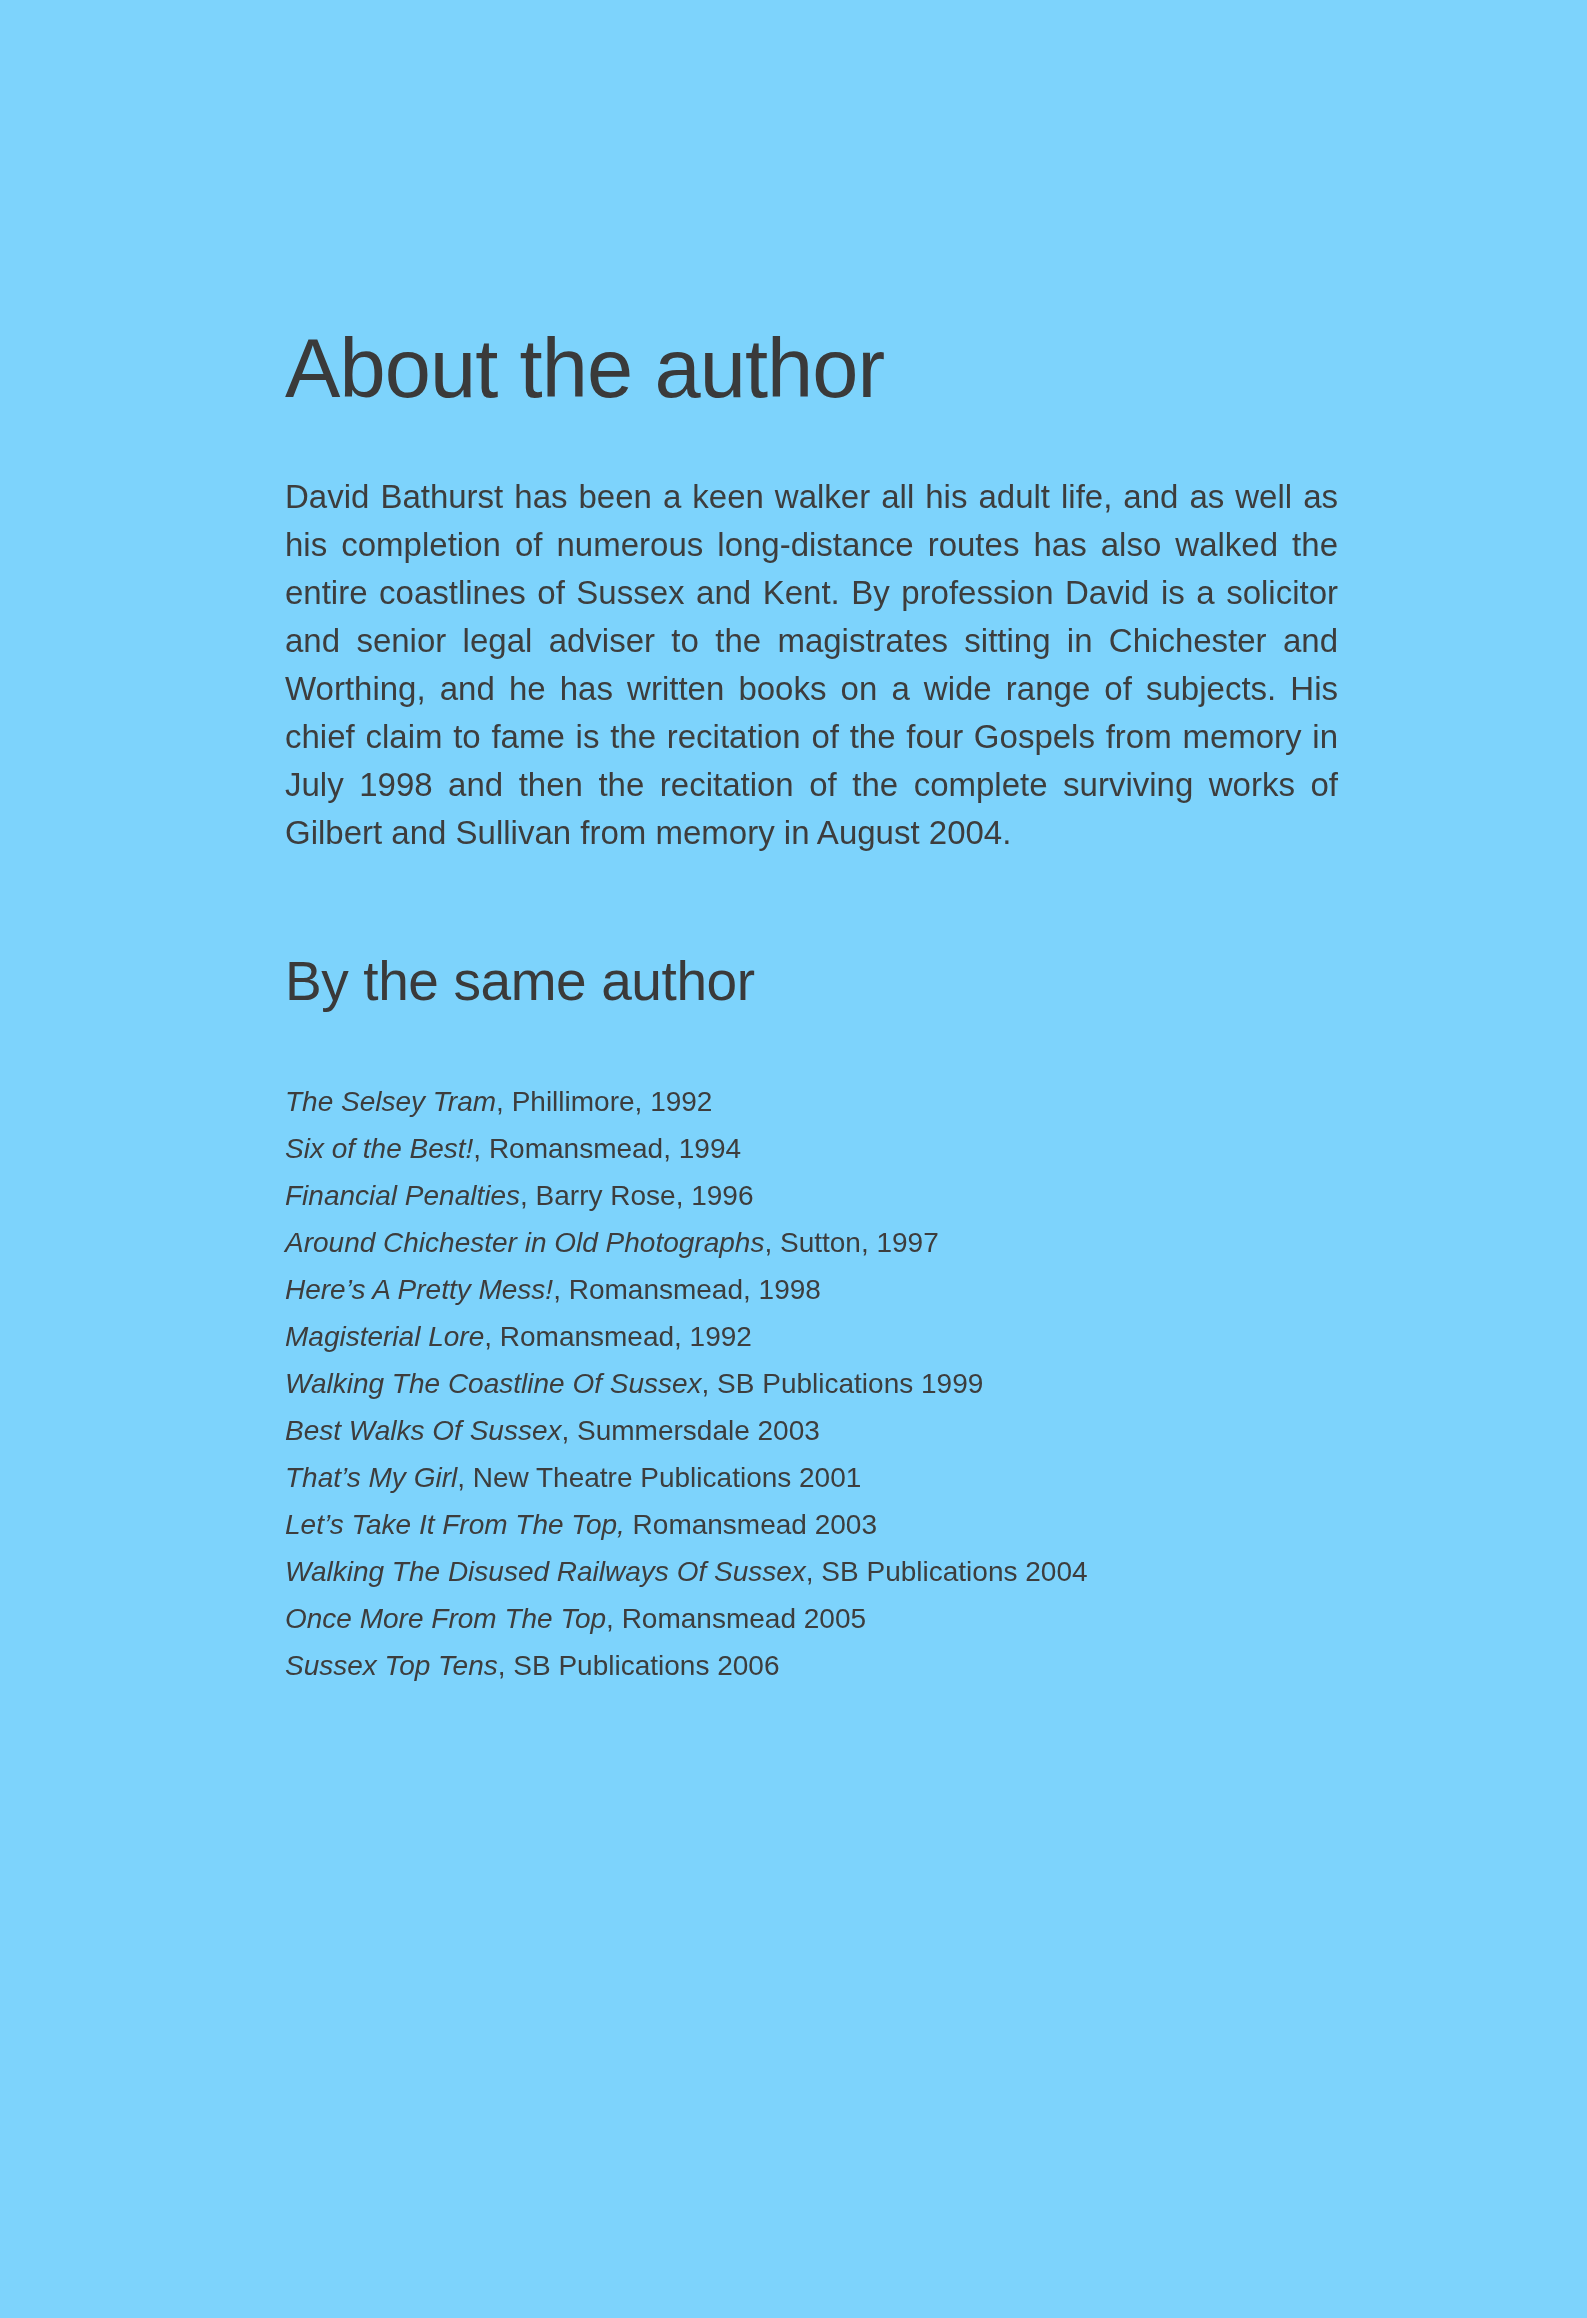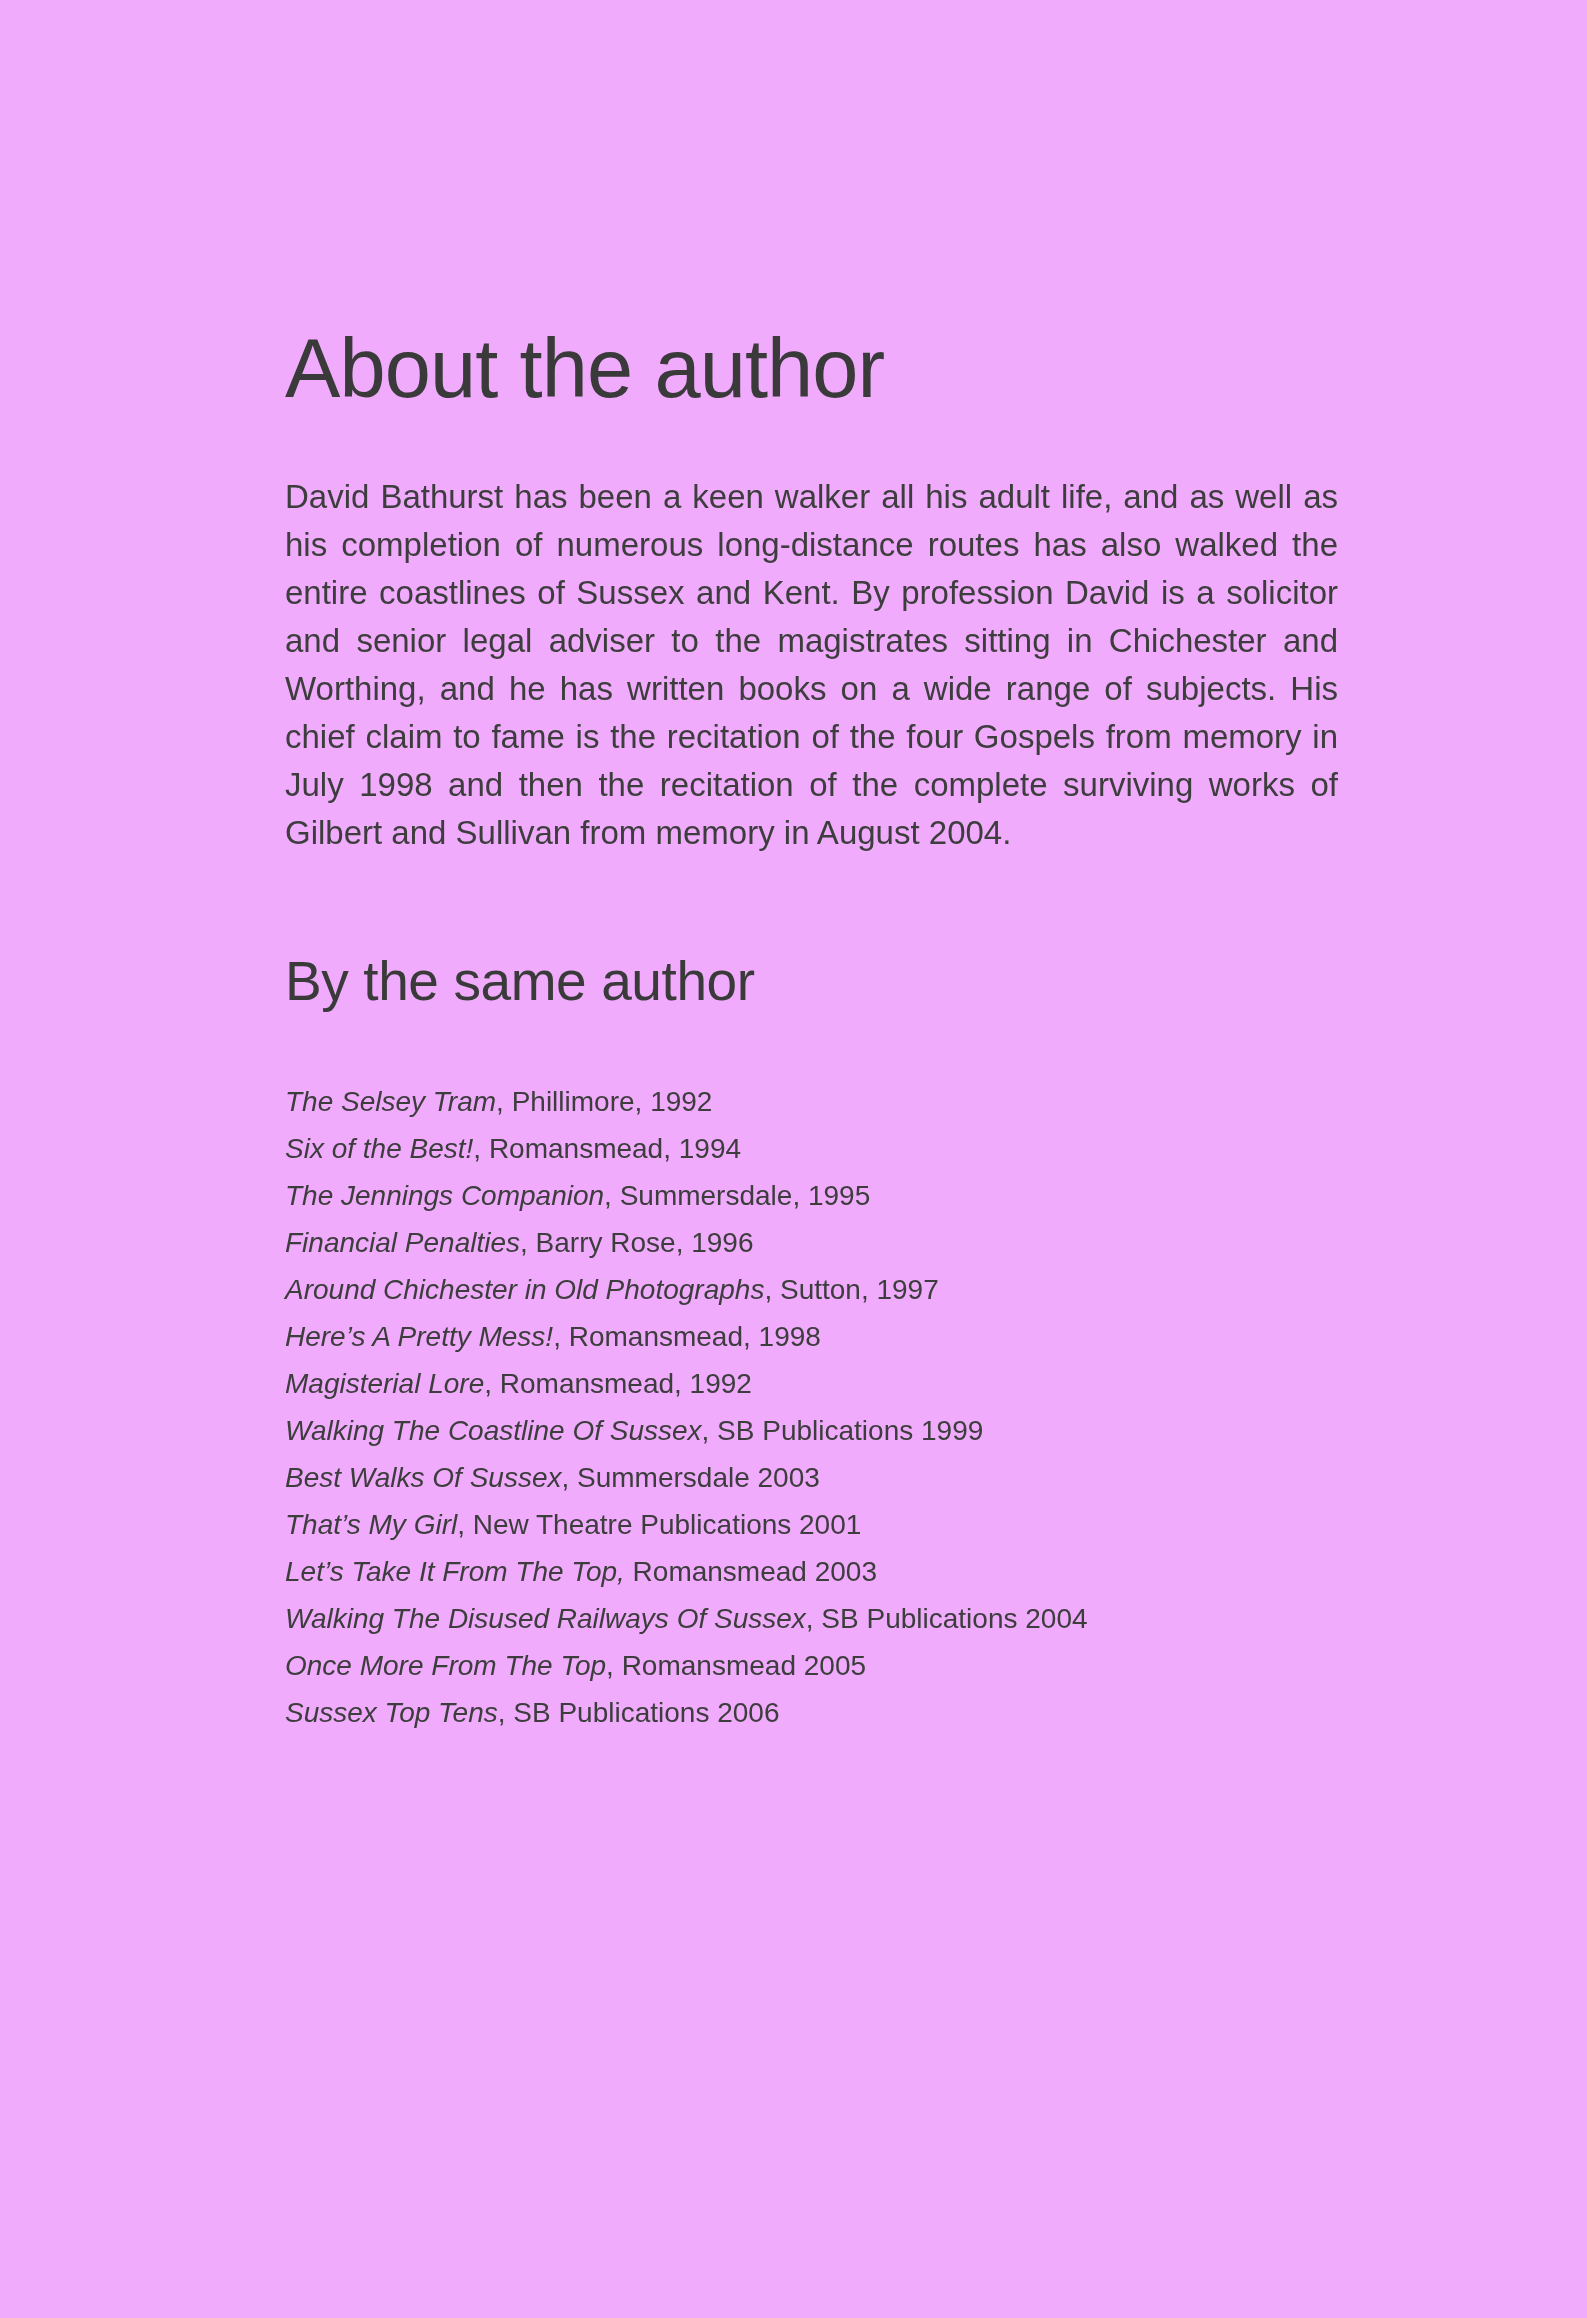--- a/index.html
+++ b/index.html
@@ -4,21 +4,21 @@
 <style>
   html, body {
     margin: 0;
     padding: 0;
     background: #ffffff;
   }
   .page {
     position: relative;
     width: 1587px;
     height: 2319px;
-    background: #f0abfc;
+    background: #7dd3fc;
     box-sizing: border-box;
     padding: 321px 249px 0 285px;
     font-family: "Liberation Sans", sans-serif;
     color: #3d3d3d;
   }
   h1.about-heading {
     margin: 0 0 56px 0;
     font-size: 83px;
     font-weight: 400;
     letter-spacing: -0.9px;
@@ -63,21 +63,20 @@
 
   <h1 class="about-heading">About the author</h1>
 
   <p class="about-paragraph">David Bathurst has been a keen walker all his adult life, and as well as his completion of numerous long-distance routes has also walked the entire coastlines of Sussex and Kent. By profession David is a solicitor and senior legal adviser to the magistrates sitting in Chichester and Worthing, and he has written books on a wide range of subjects. His chief claim to fame is the recitation of the four Gospels from memory in July 1998 and then the recitation of the complete surviving works of Gilbert and Sullivan from memory in August 2004.</p>
 
   <h2 class="books-heading">By the same author</h2>
 
   <ul class="books-list">
     <li><span class="book-title">The Selsey Tram</span><span class="book-rest">, Phillimore, 1992</span></li>
     <li><span class="book-title">Six of the Best!</span><span class="book-rest">, Romansmead, 1994</span></li>
-    <li><span class="book-title">The Jennings Companion</span><span class="book-rest">, Summersdale, 1995</span></li>
     <li><span class="book-title">Financial Penalties</span><span class="book-rest">, Barry Rose, 1996</span></li>
     <li><span class="book-title">Around Chichester in Old Photographs</span><span class="book-rest">, Sutton, 1997</span></li>
     <li><span class="book-title">Here’s A Pretty Mess!</span><span class="book-rest">, Romansmead, 1998</span></li>
     <li><span class="book-title">Magisterial Lore</span><span class="book-rest">, Romansmead, 1992</span></li>
     <li><span class="book-title">Walking The Coastline Of Sussex</span><span class="book-rest">, SB Publications 1999</span></li>
     <li><span class="book-title">Best Walks Of Sussex</span><span class="book-rest">, Summersdale 2003</span></li>
     <li><span class="book-title">That’s My Girl</span><span class="book-rest">, New Theatre Publications 2001</span></li>
     <li><span class="book-title">Let’s Take It From The Top,</span><span class="book-rest"> Romansmead 2003</span></li>
     <li><span class="book-title">Walking The Disused Railways Of Sussex</span><span class="book-rest">, SB Publications 2004</span></li>
     <li><span class="book-title">Once More From The Top</span><span class="book-rest">, Romansmead 2005</span></li>

